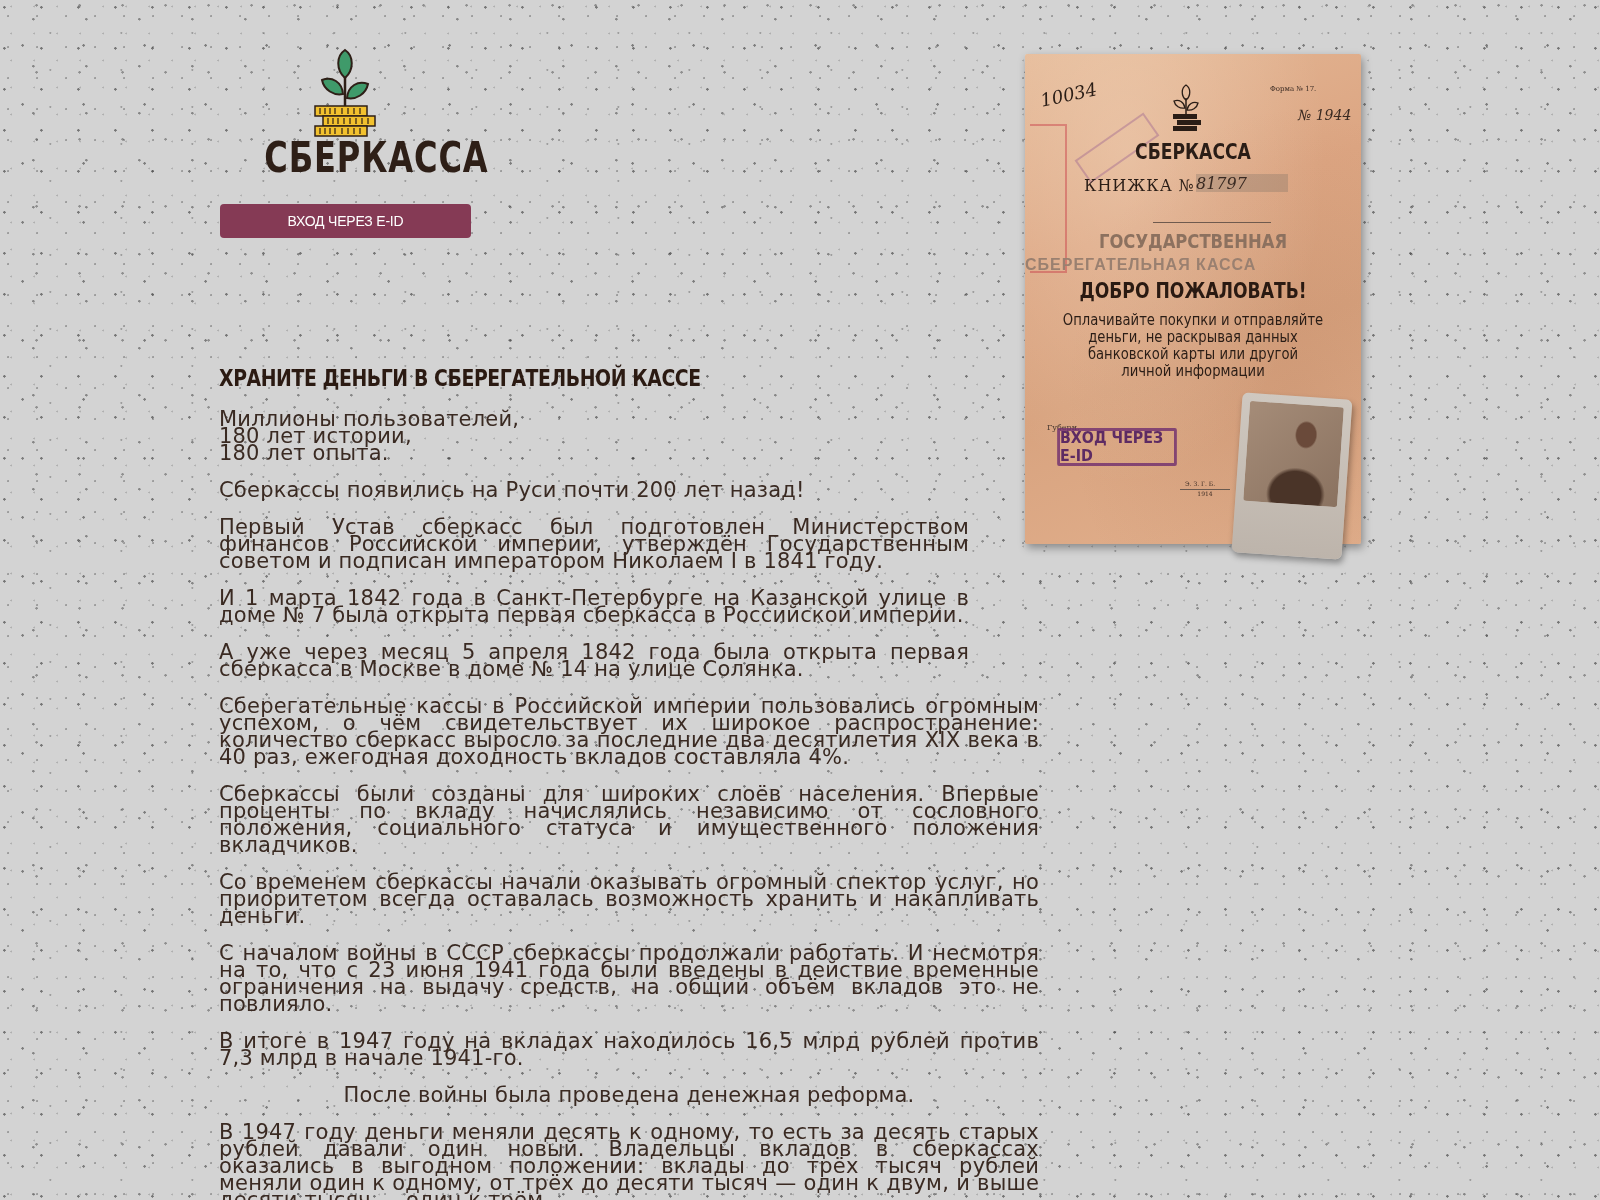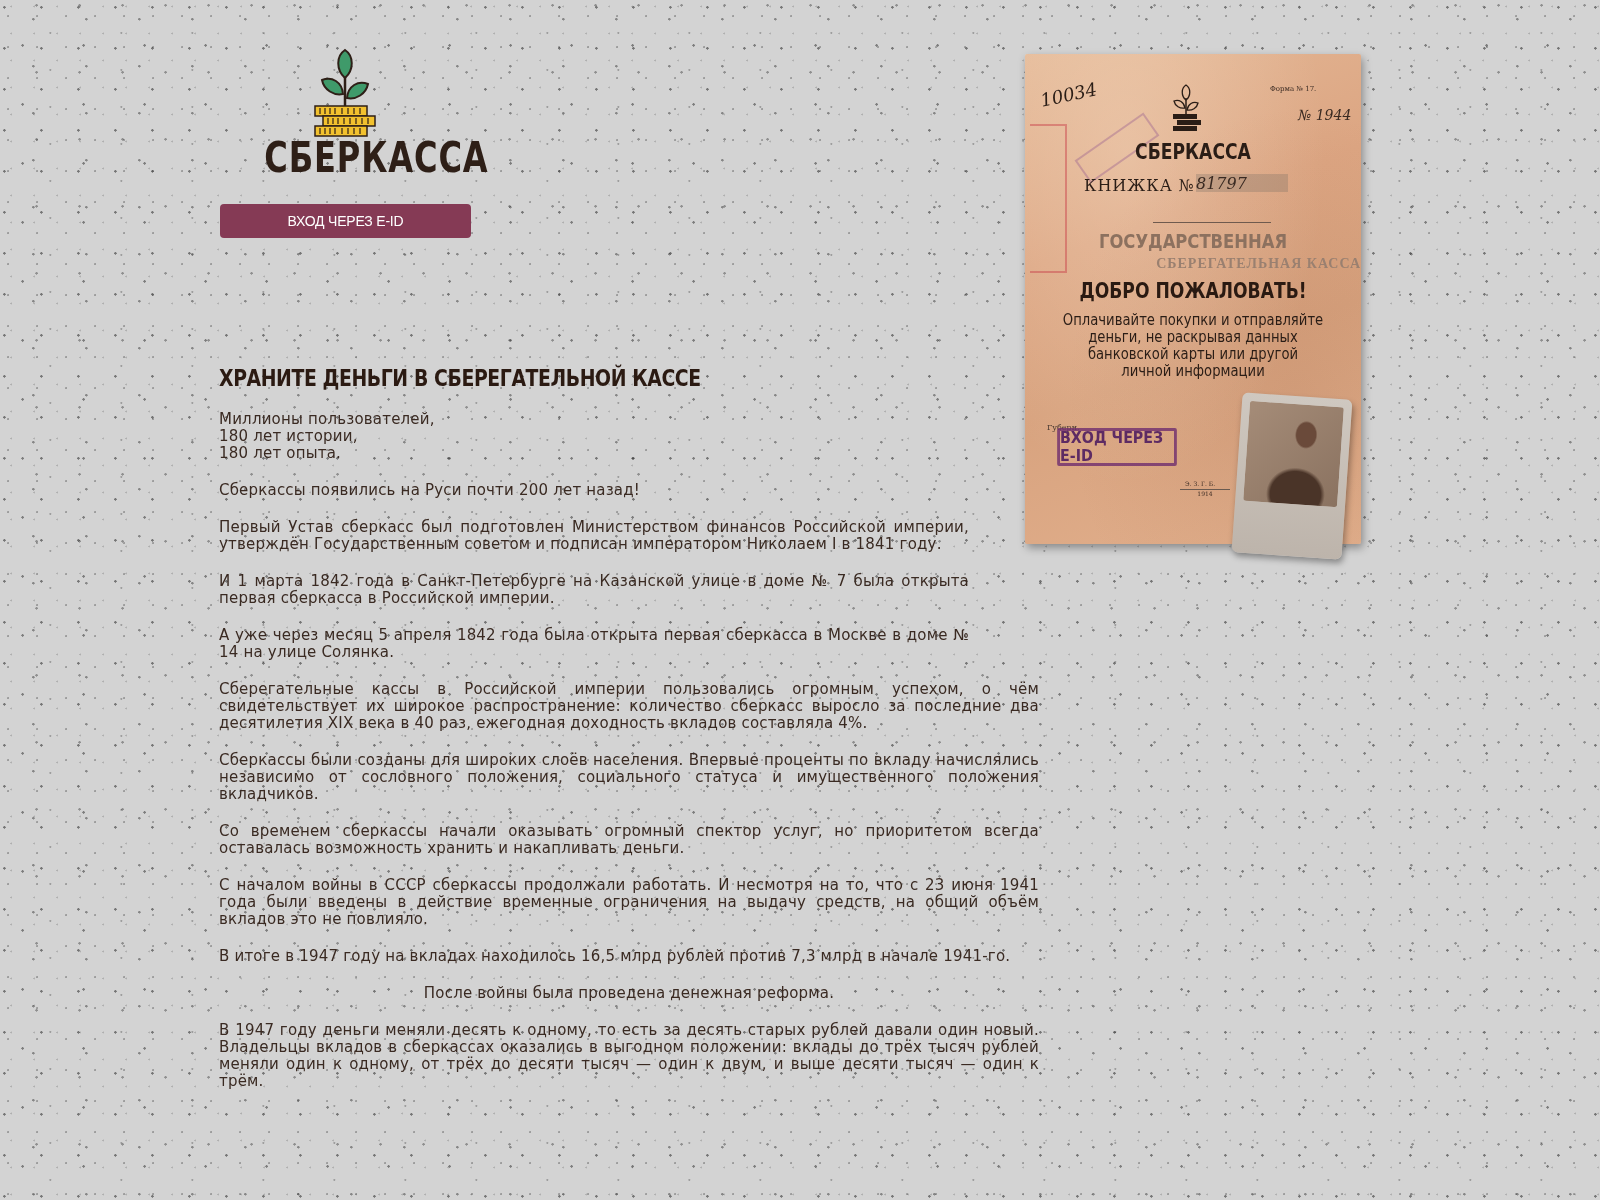--- a/index.html
+++ b/index.html
@@ -38,21 +38,21 @@
   }
 
   
   .article { position: absolute; left: 219px; top: 365px; width: 820px; }
   .article h1 {
     font-family: "DejaVu Sans", sans-serif; font-weight: bold; font-size: 23px;
     margin: 0 0 20px 0; color: #2b1a12; letter-spacing: -0.5px;
     transform: scaleX(0.82); transform-origin: left center; white-space: nowrap;
   }
   .p {
-    font-family: "DejaVu Sans", sans-serif; font-size: 15px; line-height: 17px;
+    font-family: "DejaVu Sans", sans-serif; font-size: 21px; line-height: 17px;
     margin: 0 0 20px 0; color: #3a2a22; text-align: justify; letter-spacing: 0.2px;
   }
   .p.narrow { width: 750px; }
   .p.wide { width: 820px; }
   .intro-line { display: block; }
 
   
   .book {
     position: absolute; left: 1025px; top: 54px; width: 336px; height: 490px;
     background: linear-gradient(160deg, #e4b896 0%, #dca582 35%, #d8a37f 60%, #e2b08d 100%);
@@ -93,22 +93,22 @@
     background: rgba(120,110,100,0.3);
     font-family: "DejaVu Serif", serif; font-style: italic; font-size: 16px; color: #3a2a22; 
   }
   .book-line { position: absolute; left: 128px; top: 168px; width: 118px; border-top: 1px solid #6f5a4e; }
   .book-gos {
     position: absolute; left: 0; width: 100%; top: 175px; text-align: center;
     font-weight: bold; font-size: 20px; color: #8c715f;
     transform: scaleX(0.82); transform-origin: center;
   }
   .book-kassa {
-    position: absolute; left: 0; width: 100%; top: 202px; text-align: right;
-    font-family: Liberation Serif, serif; font-weight: bold; font-size: 14px; color: #9a8070; letter-spacing: 1px;
+    position: absolute; left: 0; width: 100%; top: 202px; text-align: left;
+    font-family: Liberation Sans, sans-serif; font-weight: bold; font-size: 16px; color: #9a8070; letter-spacing: 1px;
   }
   .book-welcome {
     position: absolute; left: 0; width: 100%; top: 224px; text-align: center;
     font-weight: bold; font-size: 22px; color: #2a1a12;
     transform: scaleX(0.78); transform-origin: center;
   }
   .book-desc {
     position: absolute; left: 20px; width: 296px; top: 258px; text-align: center;
     font-size: 15px; line-height: 17px; color: #2a1d16;
     transform: scaleX(0.88); transform-origin: center;

